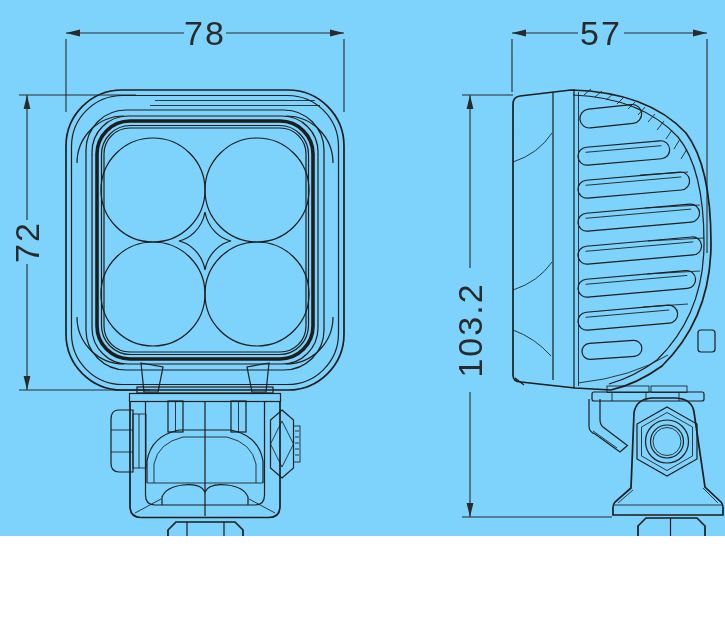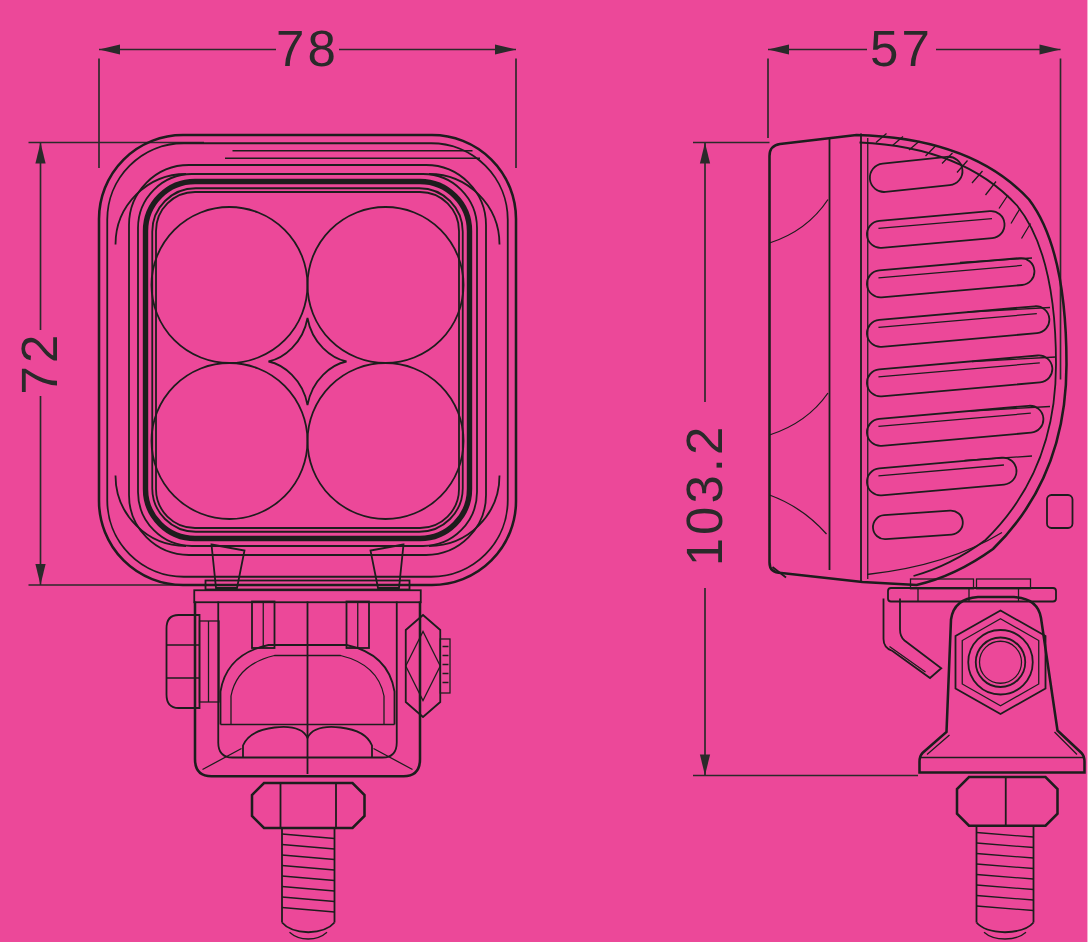--- a/index.html
+++ b/index.html
@@ -2,22 +2,22 @@
 <html><head>
 <meta charset="utf-8">
 <style>
   html, body {
     margin: 0;
     padding: 0;
     background: #ffffff;
   }
   .canvas-wrap {
     width: 725px;
-    height: 628px;
-    background: #ec4899;
+    height: 536px;
+    background: #7dd3fc;
     position: relative;
     overflow: hidden;
   }
   svg { display: block; }
   .ln  { fill: none; stroke: #1d1d1d; stroke-width: 1.2; }
   .ln-heavy { fill: none; stroke: #1d1d1d; stroke-width: 1.7; }
   .ln-band  { fill: none; stroke: #1d1d1d; stroke-width: 3.6; }
   .ln-thin  { fill: none; stroke: #1d1d1d; stroke-width: 0.85; }
   .ln-dim   { fill: none; stroke: #2a2a2a; stroke-width: 1.1; }
   .arrow    { fill: #2a2a2a; stroke: none; }

